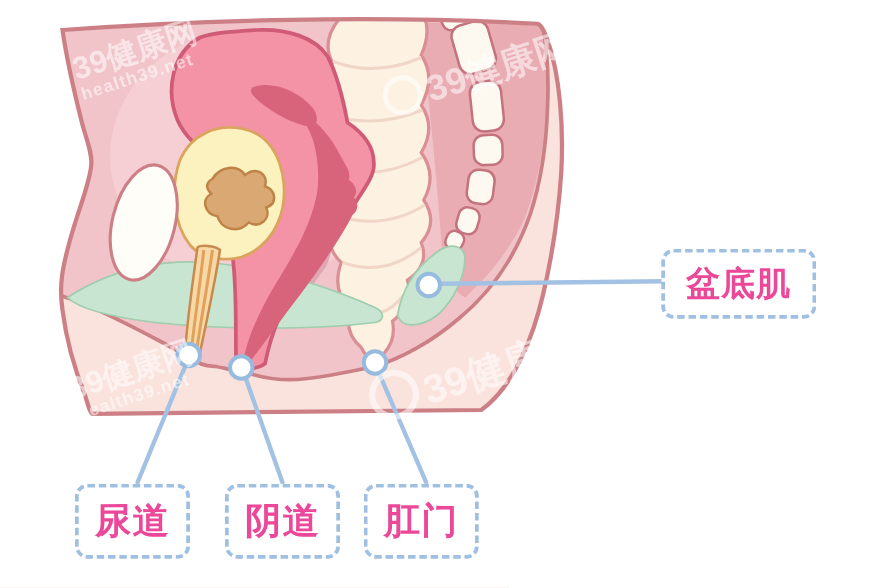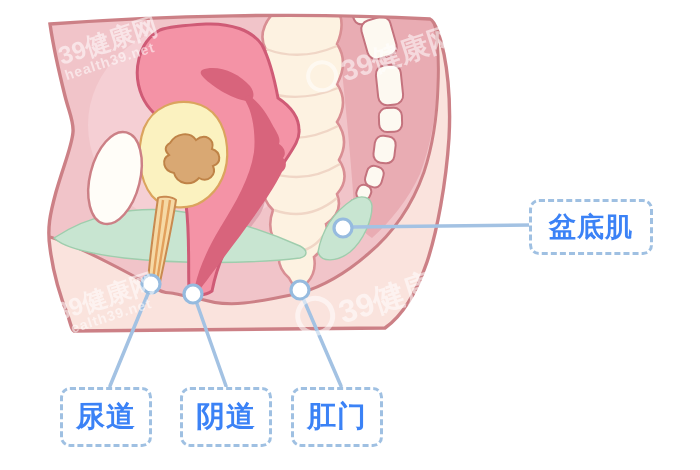--- a/index.html
+++ b/index.html
@@ -4,21 +4,21 @@
 <style>
   html,body{margin:0;padding:0;background:#ffffff;}
   .stage{
     position:relative;width:700px;height:470px;overflow:hidden;background:#ffffff;
     font-family:"Liberation Sans","DejaVu Sans",sans-serif;
   }
   .art{position:absolute;left:0;top:0;}
   .label{
     position:absolute;background:#ffffff;border:3px dashed #9fc0e2;border-radius:10px;
     display:flex;align-items:center;justify-content:center;
-    font-weight:600;color:#3b82f6;letter-spacing:1px;white-space:nowrap;
+    font-weight:600;color:#ec4899;letter-spacing:1px;white-space:nowrap;
   }
   .label-pf{left:529px;top:199px;width:118px;height:50px;font-size:27px;}
   .label-ur{left:60px;top:387px;width:86px;height:54px;font-size:29px;}
   .label-va{left:180px;top:387px;width:86px;height:54px;font-size:29px;}
   .label-an{left:291px;top:387px;width:86px;height:54px;font-size:29px;font-family:Liberation Serif, serif;}
   .wm{
     position:absolute;color:rgba(255,255,255,0.55);font-weight:bold;
     transform:rotate(-18deg);transform-origin:left top;line-height:1.05;
     pointer-events:none;white-space:nowrap;
   }

